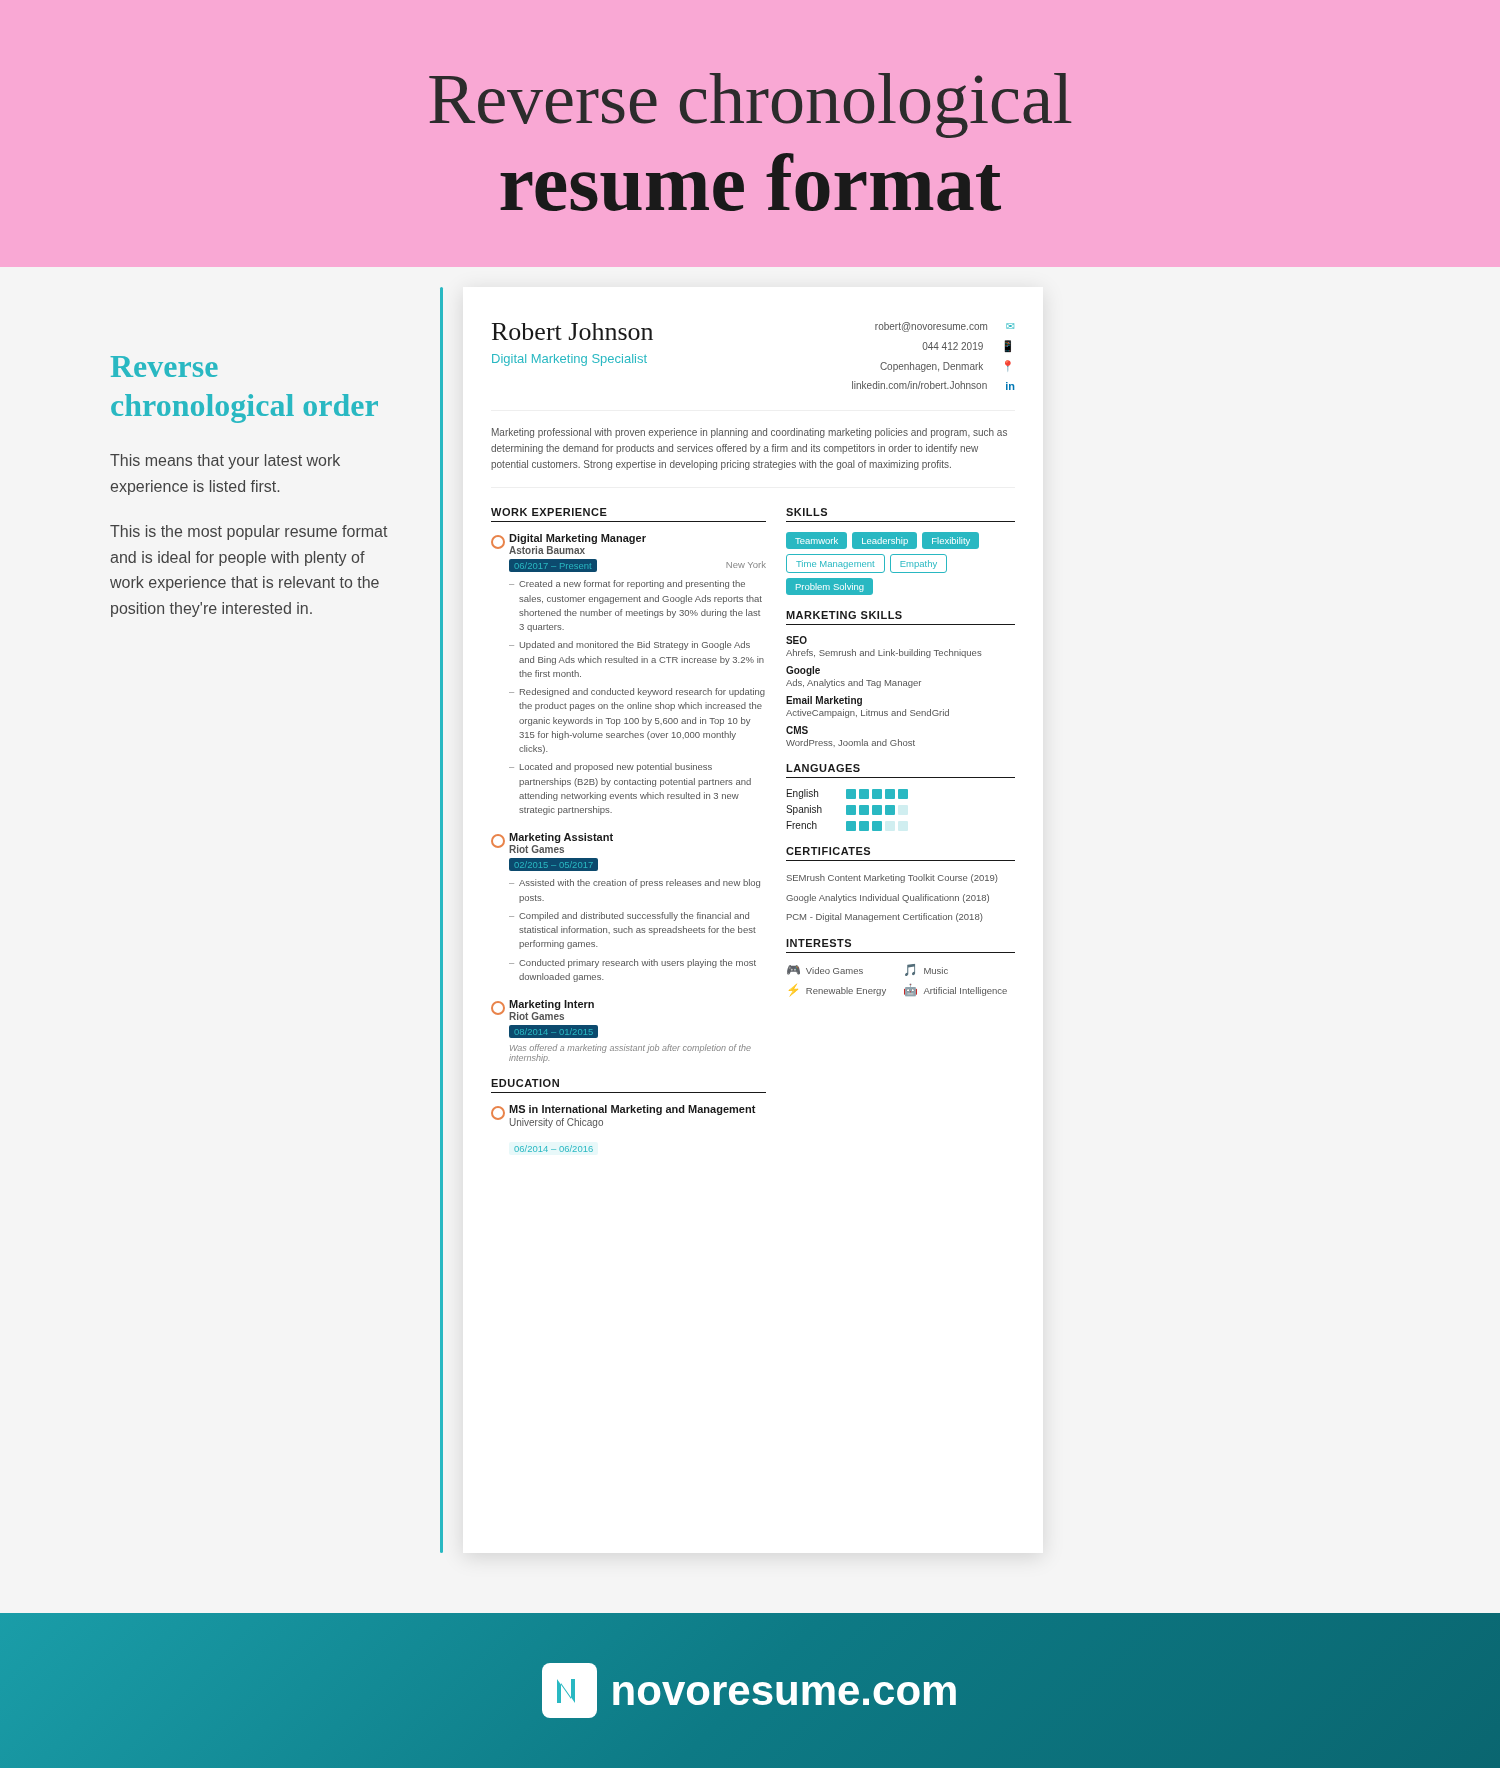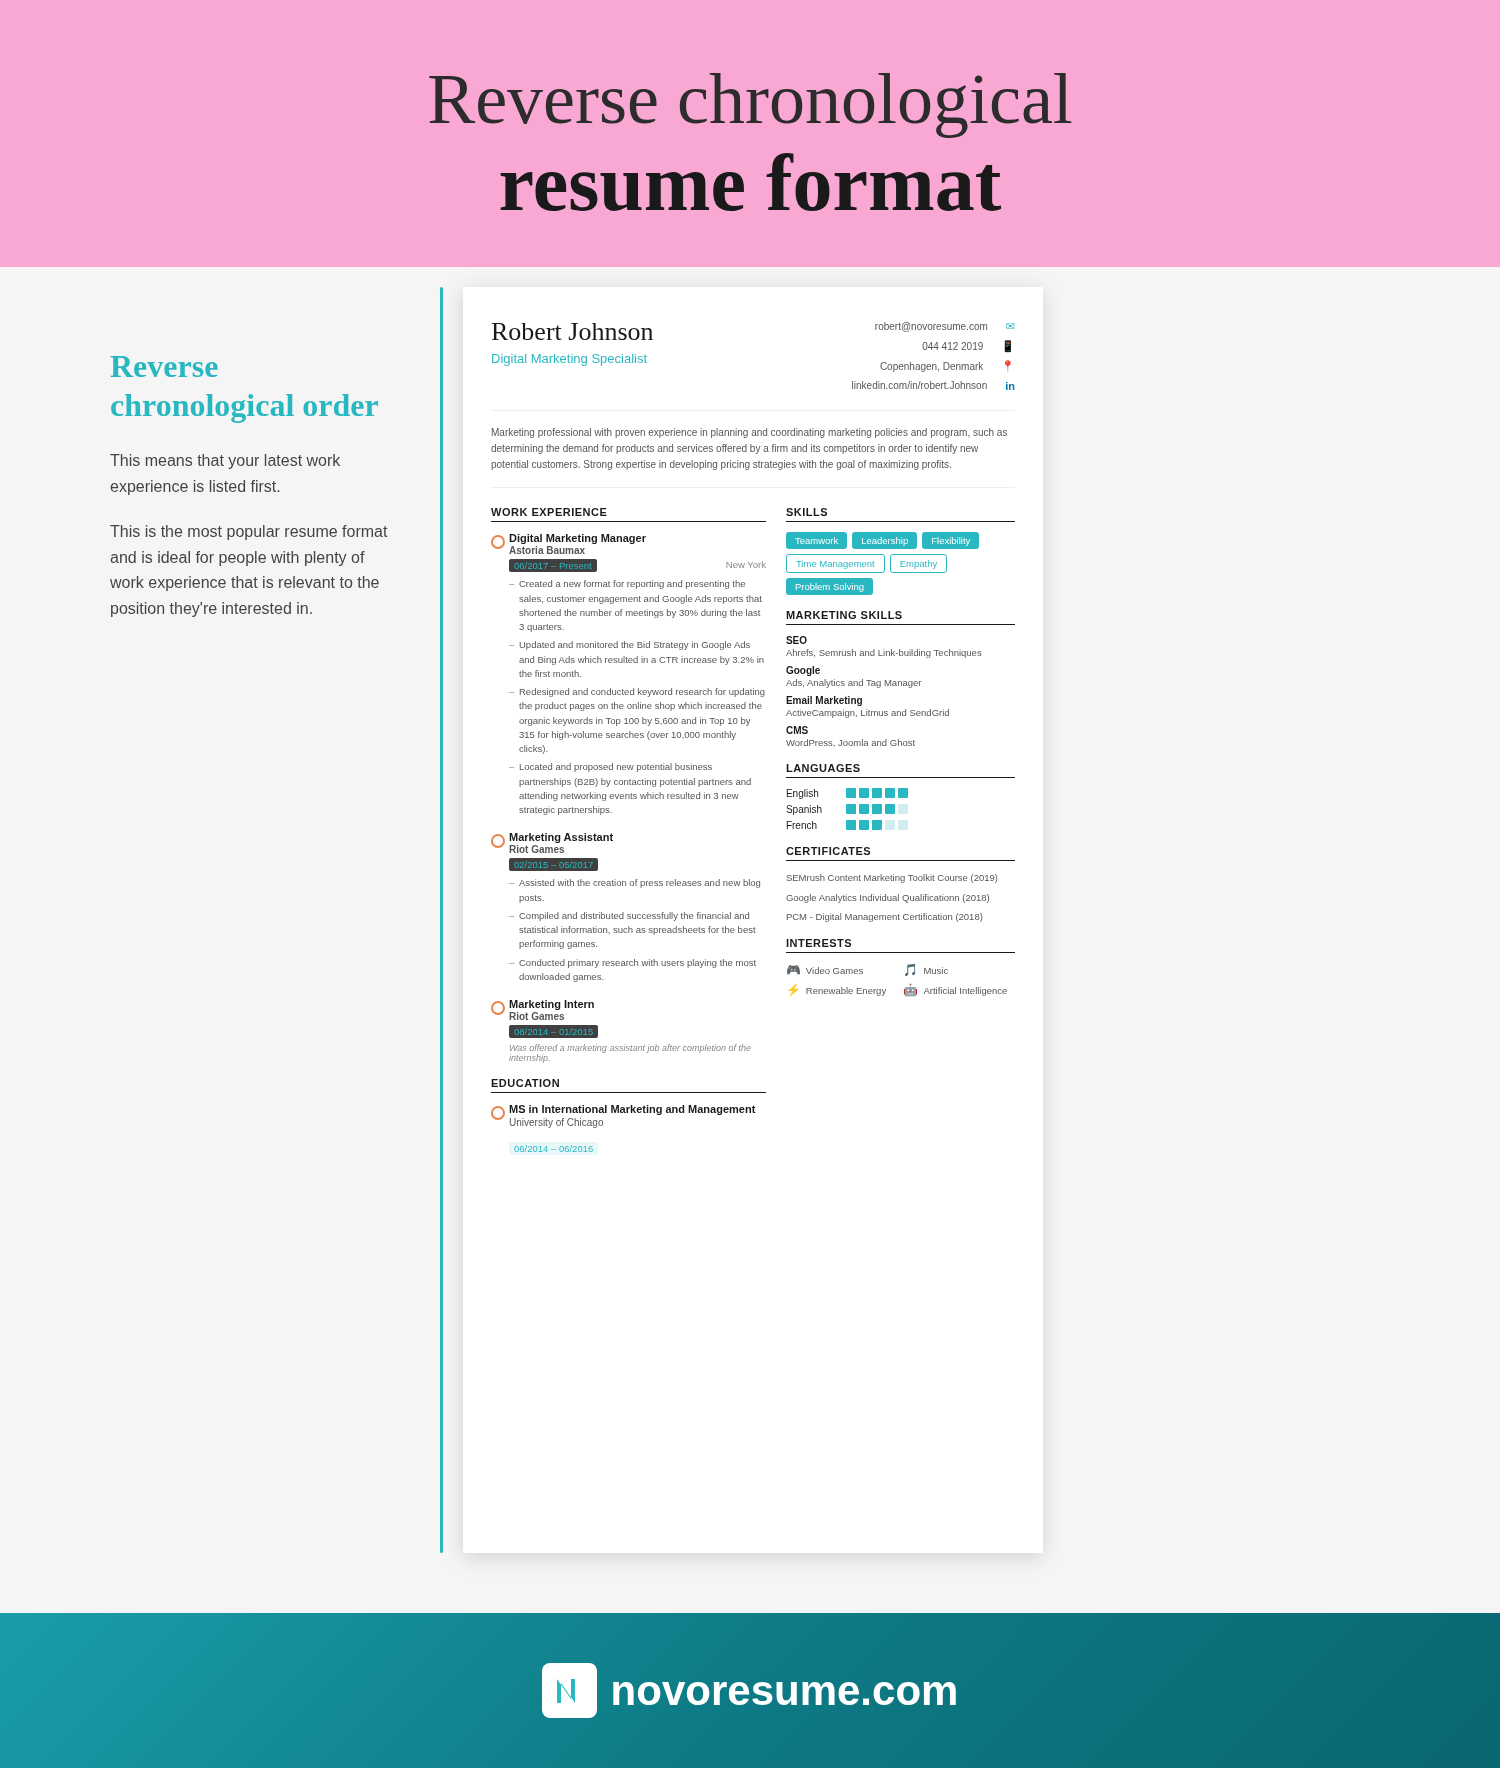--- a/index.html
+++ b/index.html
@@ -201,21 +201,21 @@
       font-weight: bold;
     }
     .work-entry-dates {
       display: flex;
       justify-content: space-between;
       font-size: 9.5px;
       margin-bottom: 5px;
     }
     .date-range {
       color: #29b8c2;
-      background: #404040;
+      background: #0c4a6e;
       padding: 1px 5px;
       border-radius: 2px;
     }
     .location {
       color: #888;
     }
     .work-bullets {
       list-style: none;
       padding: 0;
     }
@@ -310,21 +310,21 @@
       margin-bottom: 1px;
     }
     .marketing-skill-detail {
       font-size: 9.5px;
       color: #555;
     }
 
     
     .language-row {
       display: flex;
-      align-items: flex-start;
+      align-items: center;
       margin-bottom: 5px;
       gap: 10px;
     }
     .language-name {
       font-size: 10px;
       color: #1a1a1a;
       width: 50px;
     }
     .language-dots {
       display: flex;

